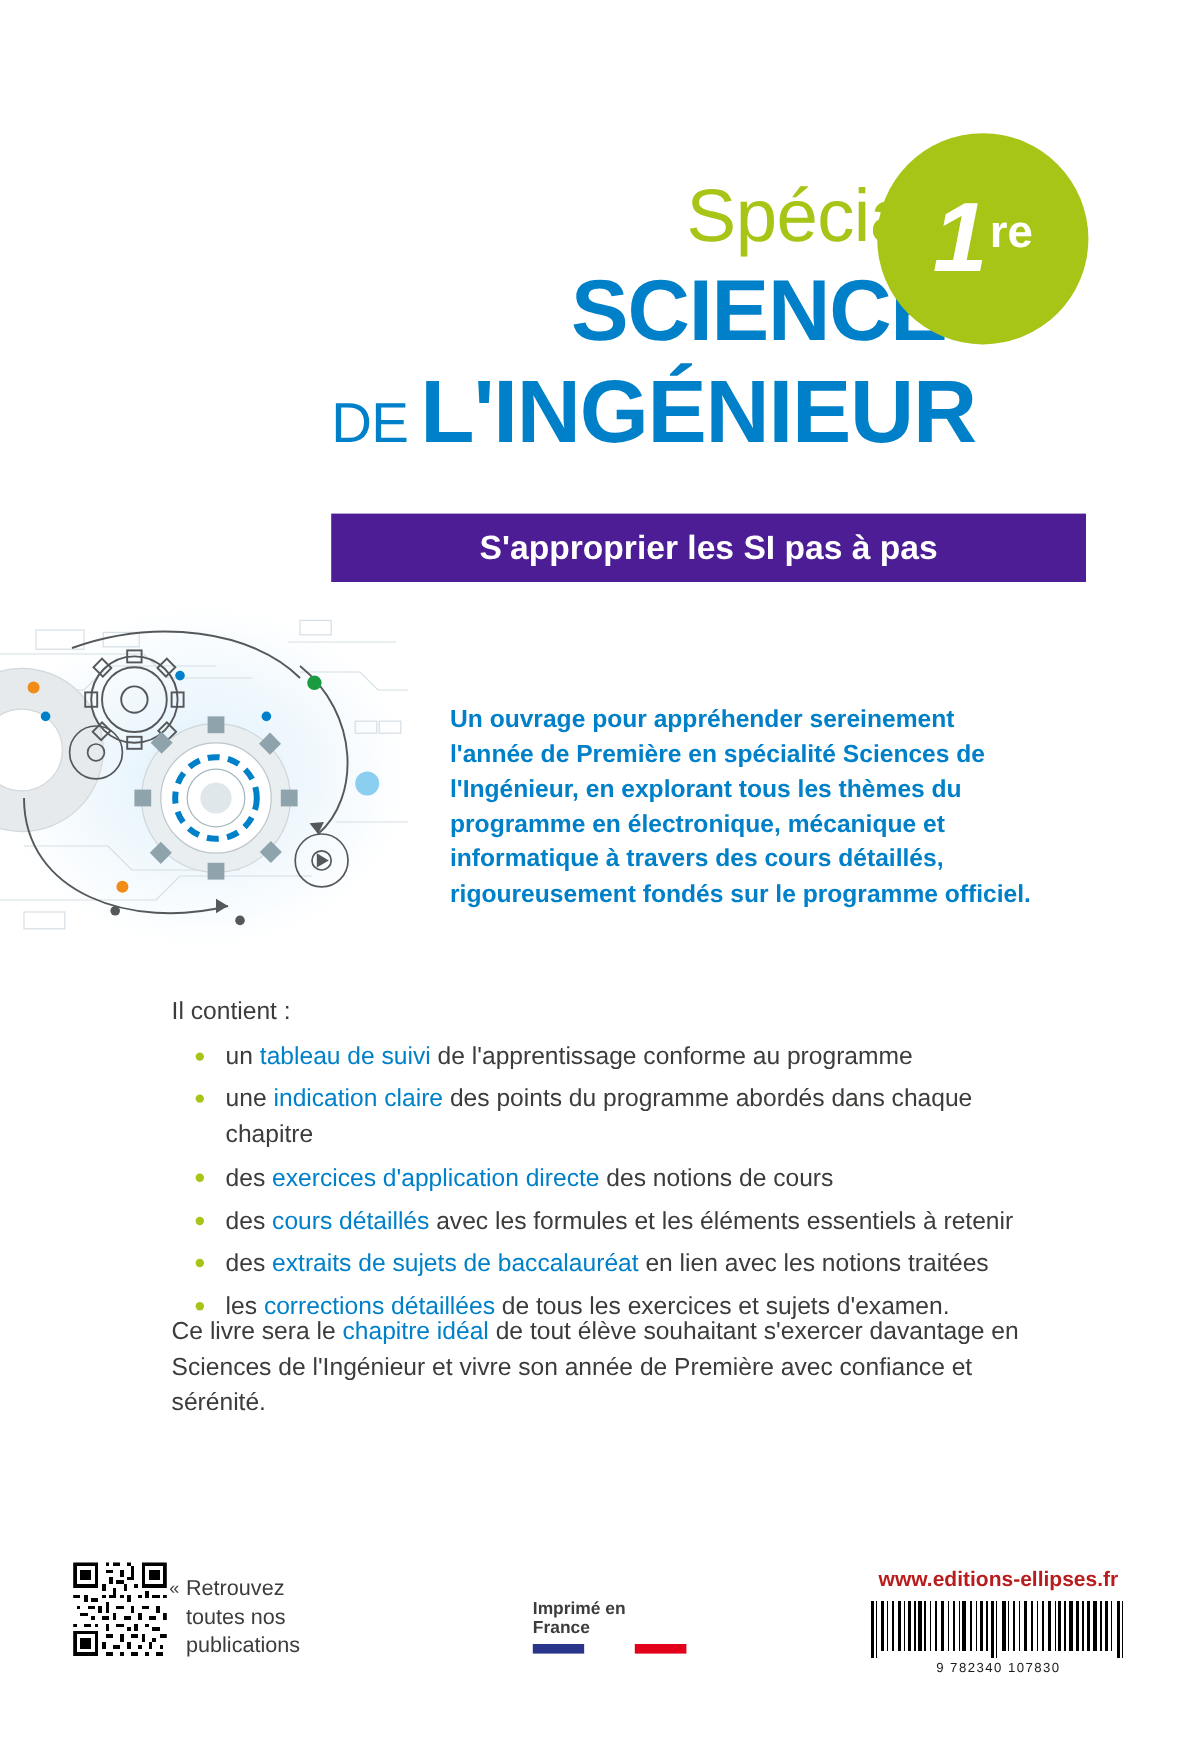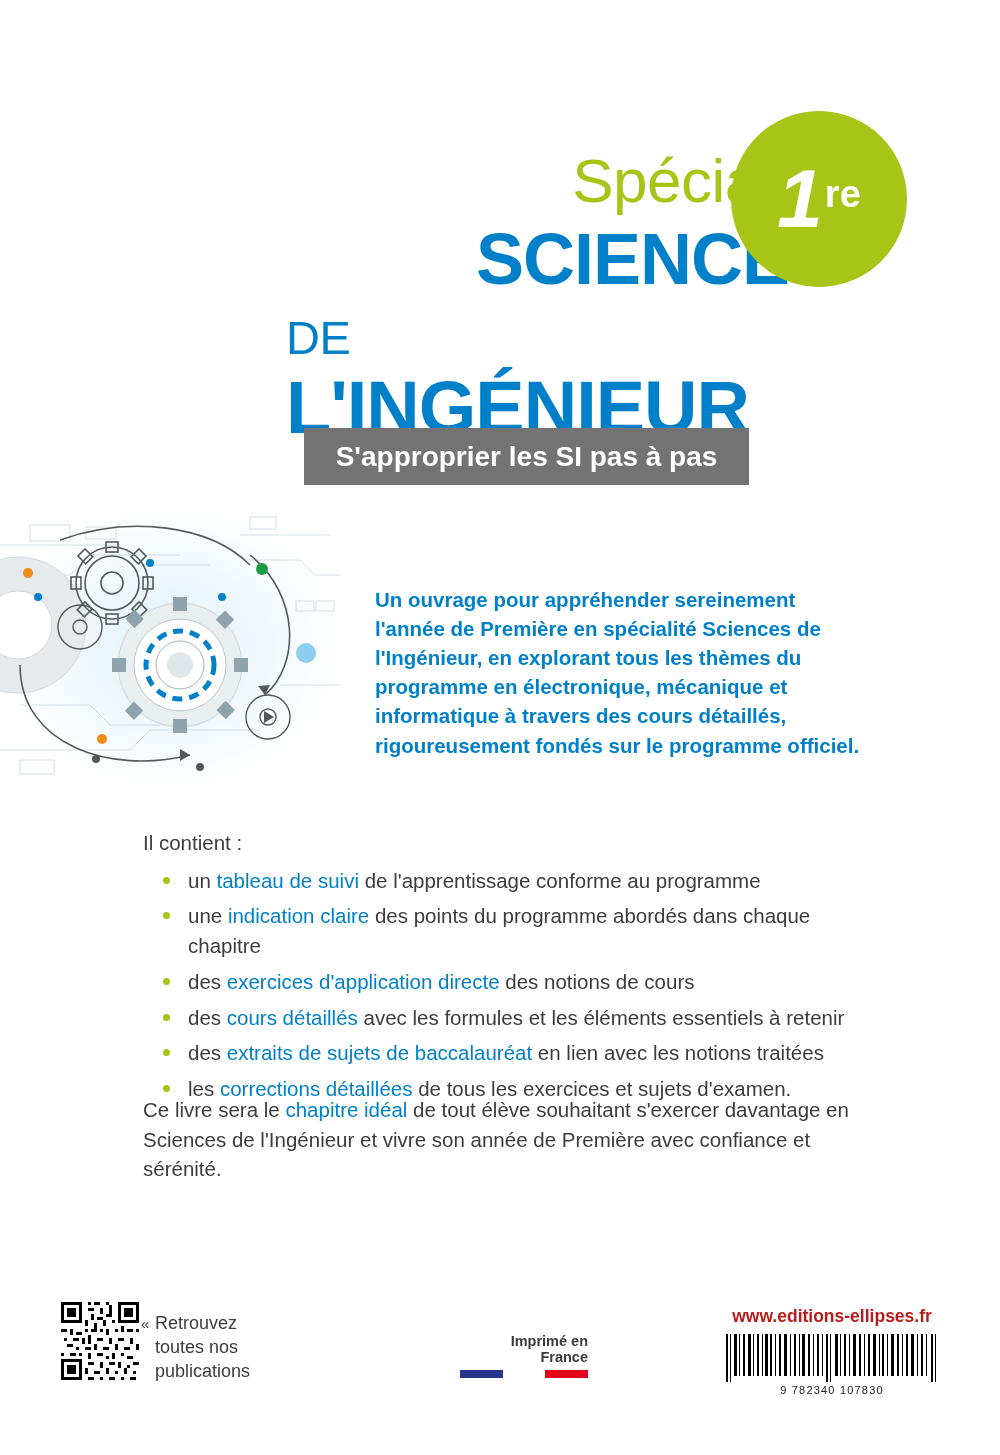--- a/index.html
+++ b/index.html
@@ -34,22 +34,21 @@
     font-size: 72px;
     font-weight: 700;
     color: #0080c8;
     line-height: 1.05;
     letter-spacing: -1px;
     margin-top: 10px;
   }
   .de-line {
     display: flex;
     align-items: baseline;
-    margin-top: 12px;
-    flex-direction: column;
+    margin-top: 2px;
   }
   .de-word {
     font-size: 47px;
     font-weight: 400;
     color: #0080c8;
     letter-spacing: -0.5px;
   }
   .ingenieur {
     font-size: 74px;
     font-weight: 700;
@@ -85,30 +84,29 @@
     align-self: flex-start;
     margin-top: 64px;
     margin-left: 2px;
   }
 
   
   .subtitle-bar {
     position: absolute;
     left: 276px;
     top: 428px;
-    width: 445px;
+    width: 629px;
     height: 57px;
-    background: #737373;
+    background: #4c1d95;
     color: #ffffff;
     display: flex;
     align-items: center;
     justify-content: center;
     font-size: 28px;
     font-weight: 700;
-    margin-left: 28px;
   }
 
   
   .artwork {
     position: absolute;
     left: 0;
     top: 505px;
     width: 340px;
     height: 285px;
     overflow: hidden;
@@ -194,24 +192,24 @@
   .retrouvez .chev {
     position: absolute;
     left: -14px;
     top: 2px;
     color: #3c3c3b;
     font-size: 15px;
   }
 
   .imprime {
     position: absolute;
-    left: 460px;
+    left: 444px;
     top: 1333px;
     width: 128px;
-    text-align: right;
+    text-align: left;
   }
   .imprime .imp-label {
     font-size: 14.5px;
     font-weight: 700;
     color: #3c3c3b;
     margin-bottom: 5px;
   }
   .flag {
     display: flex;
     width: 128px;

